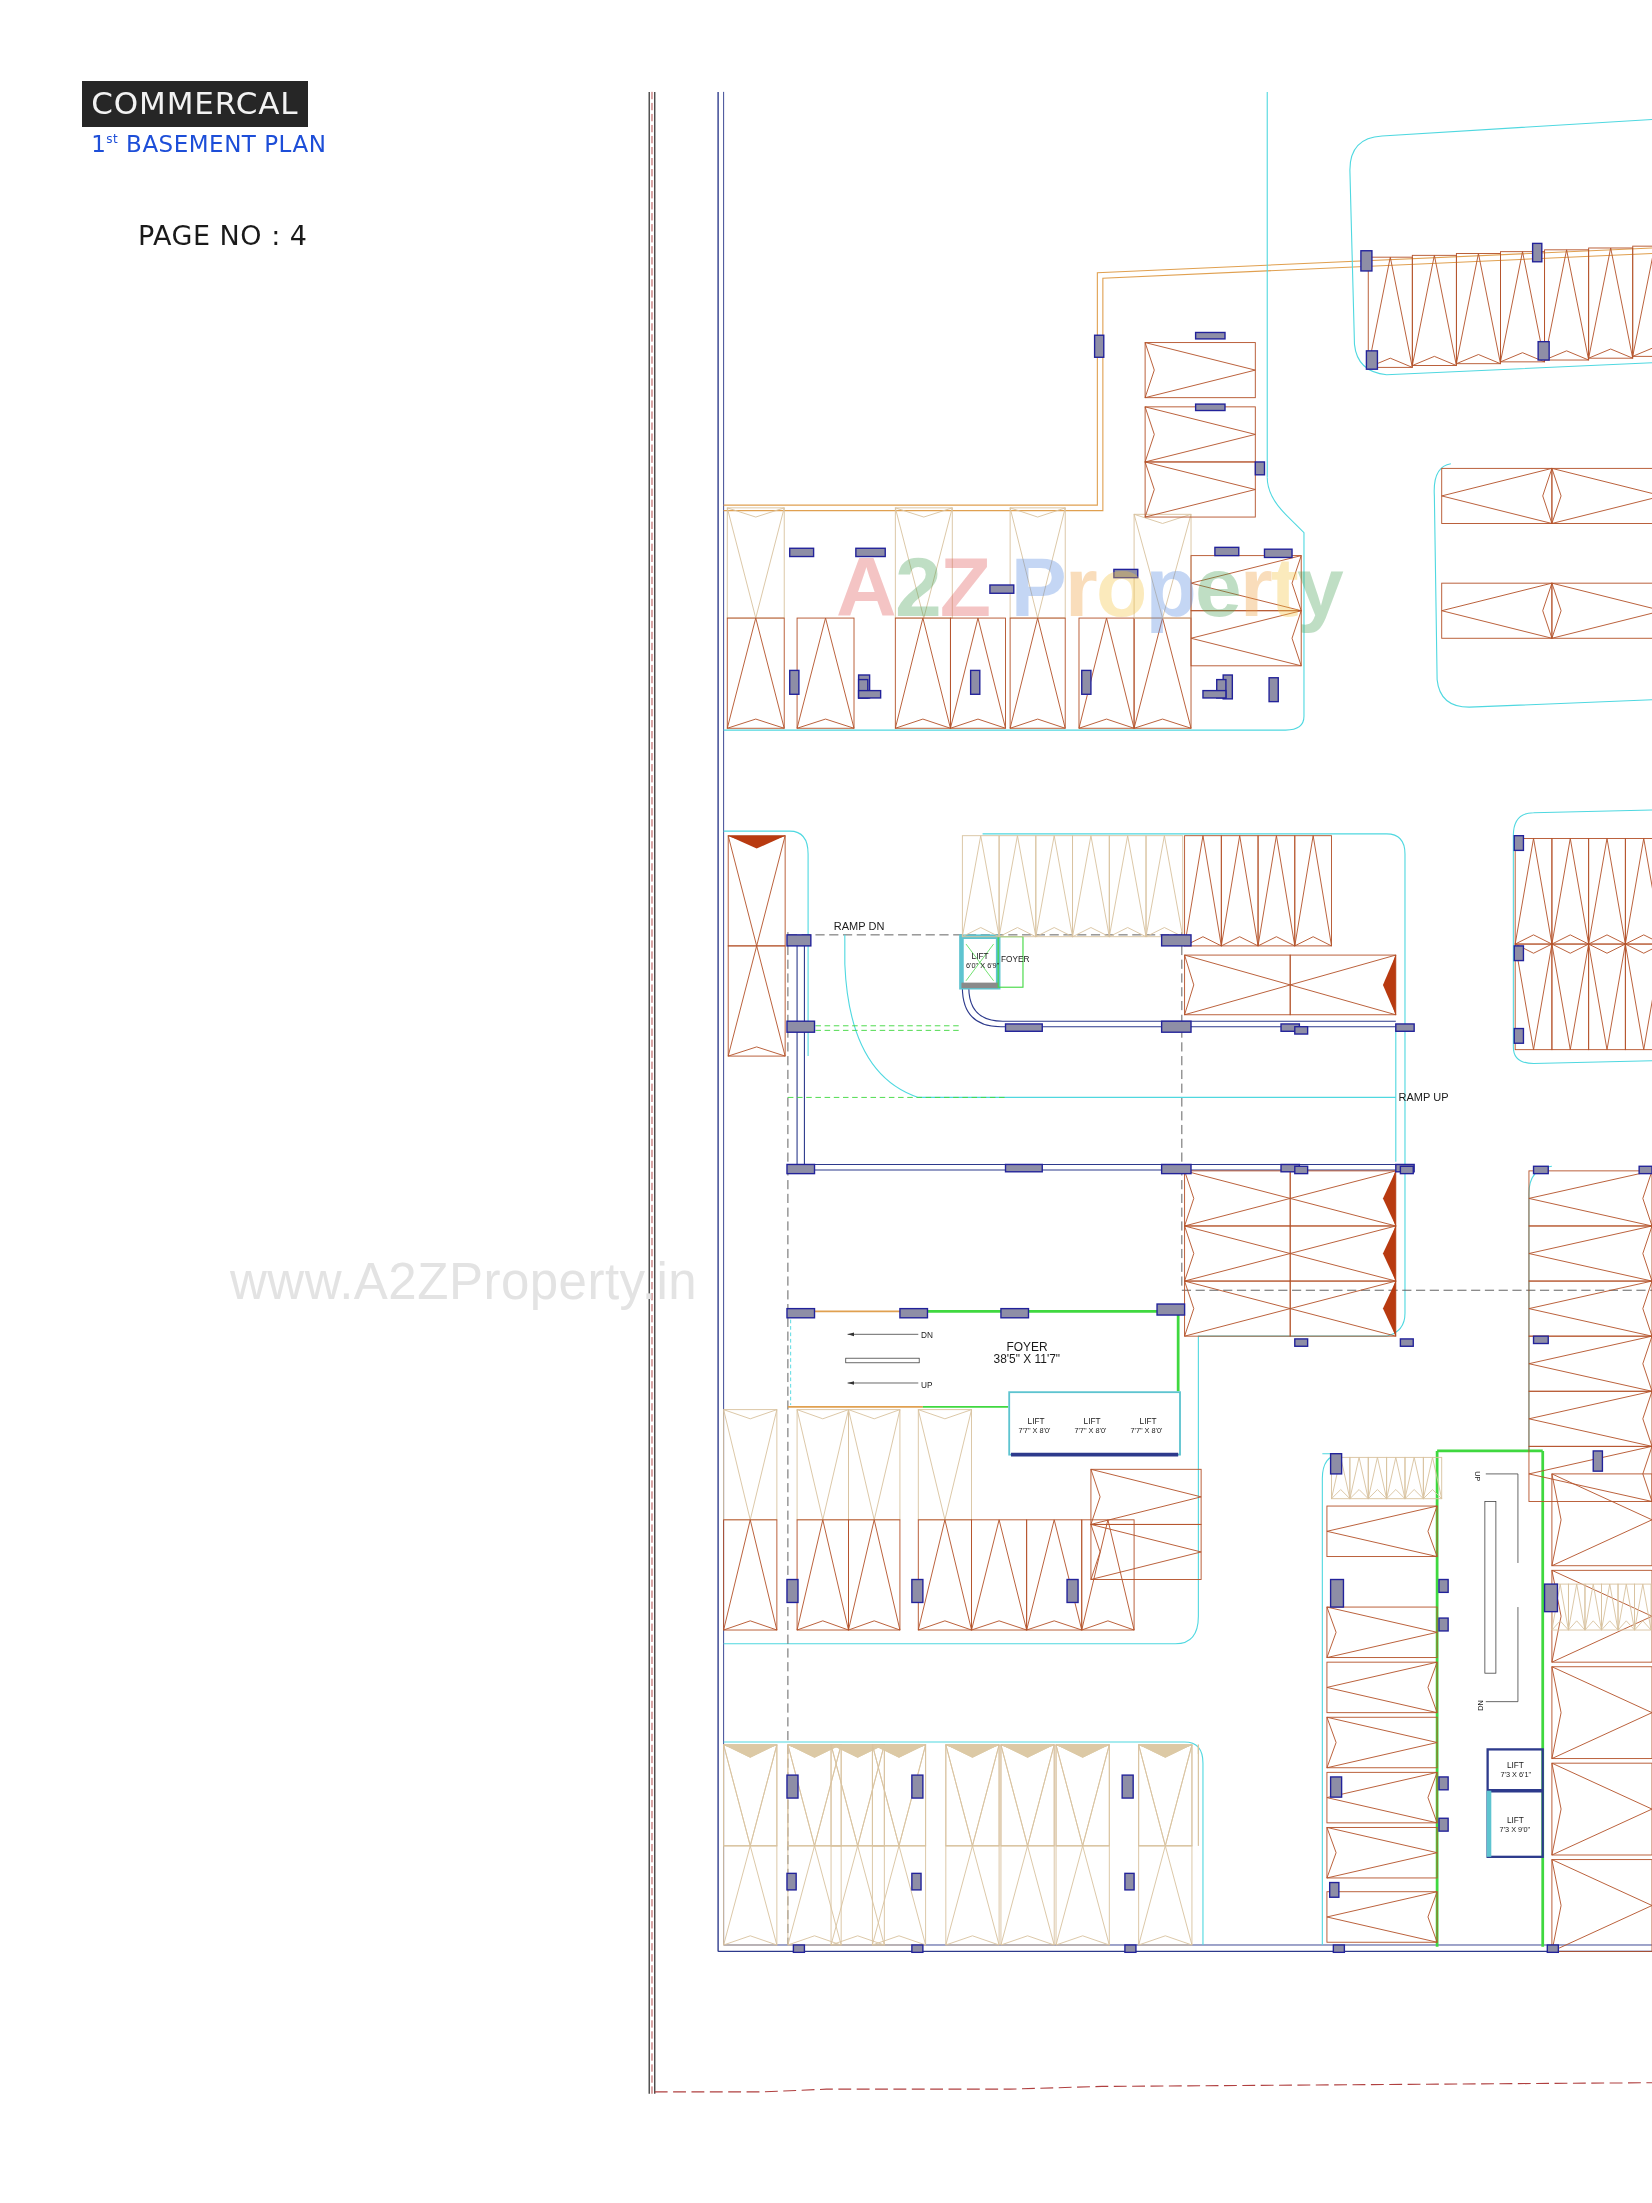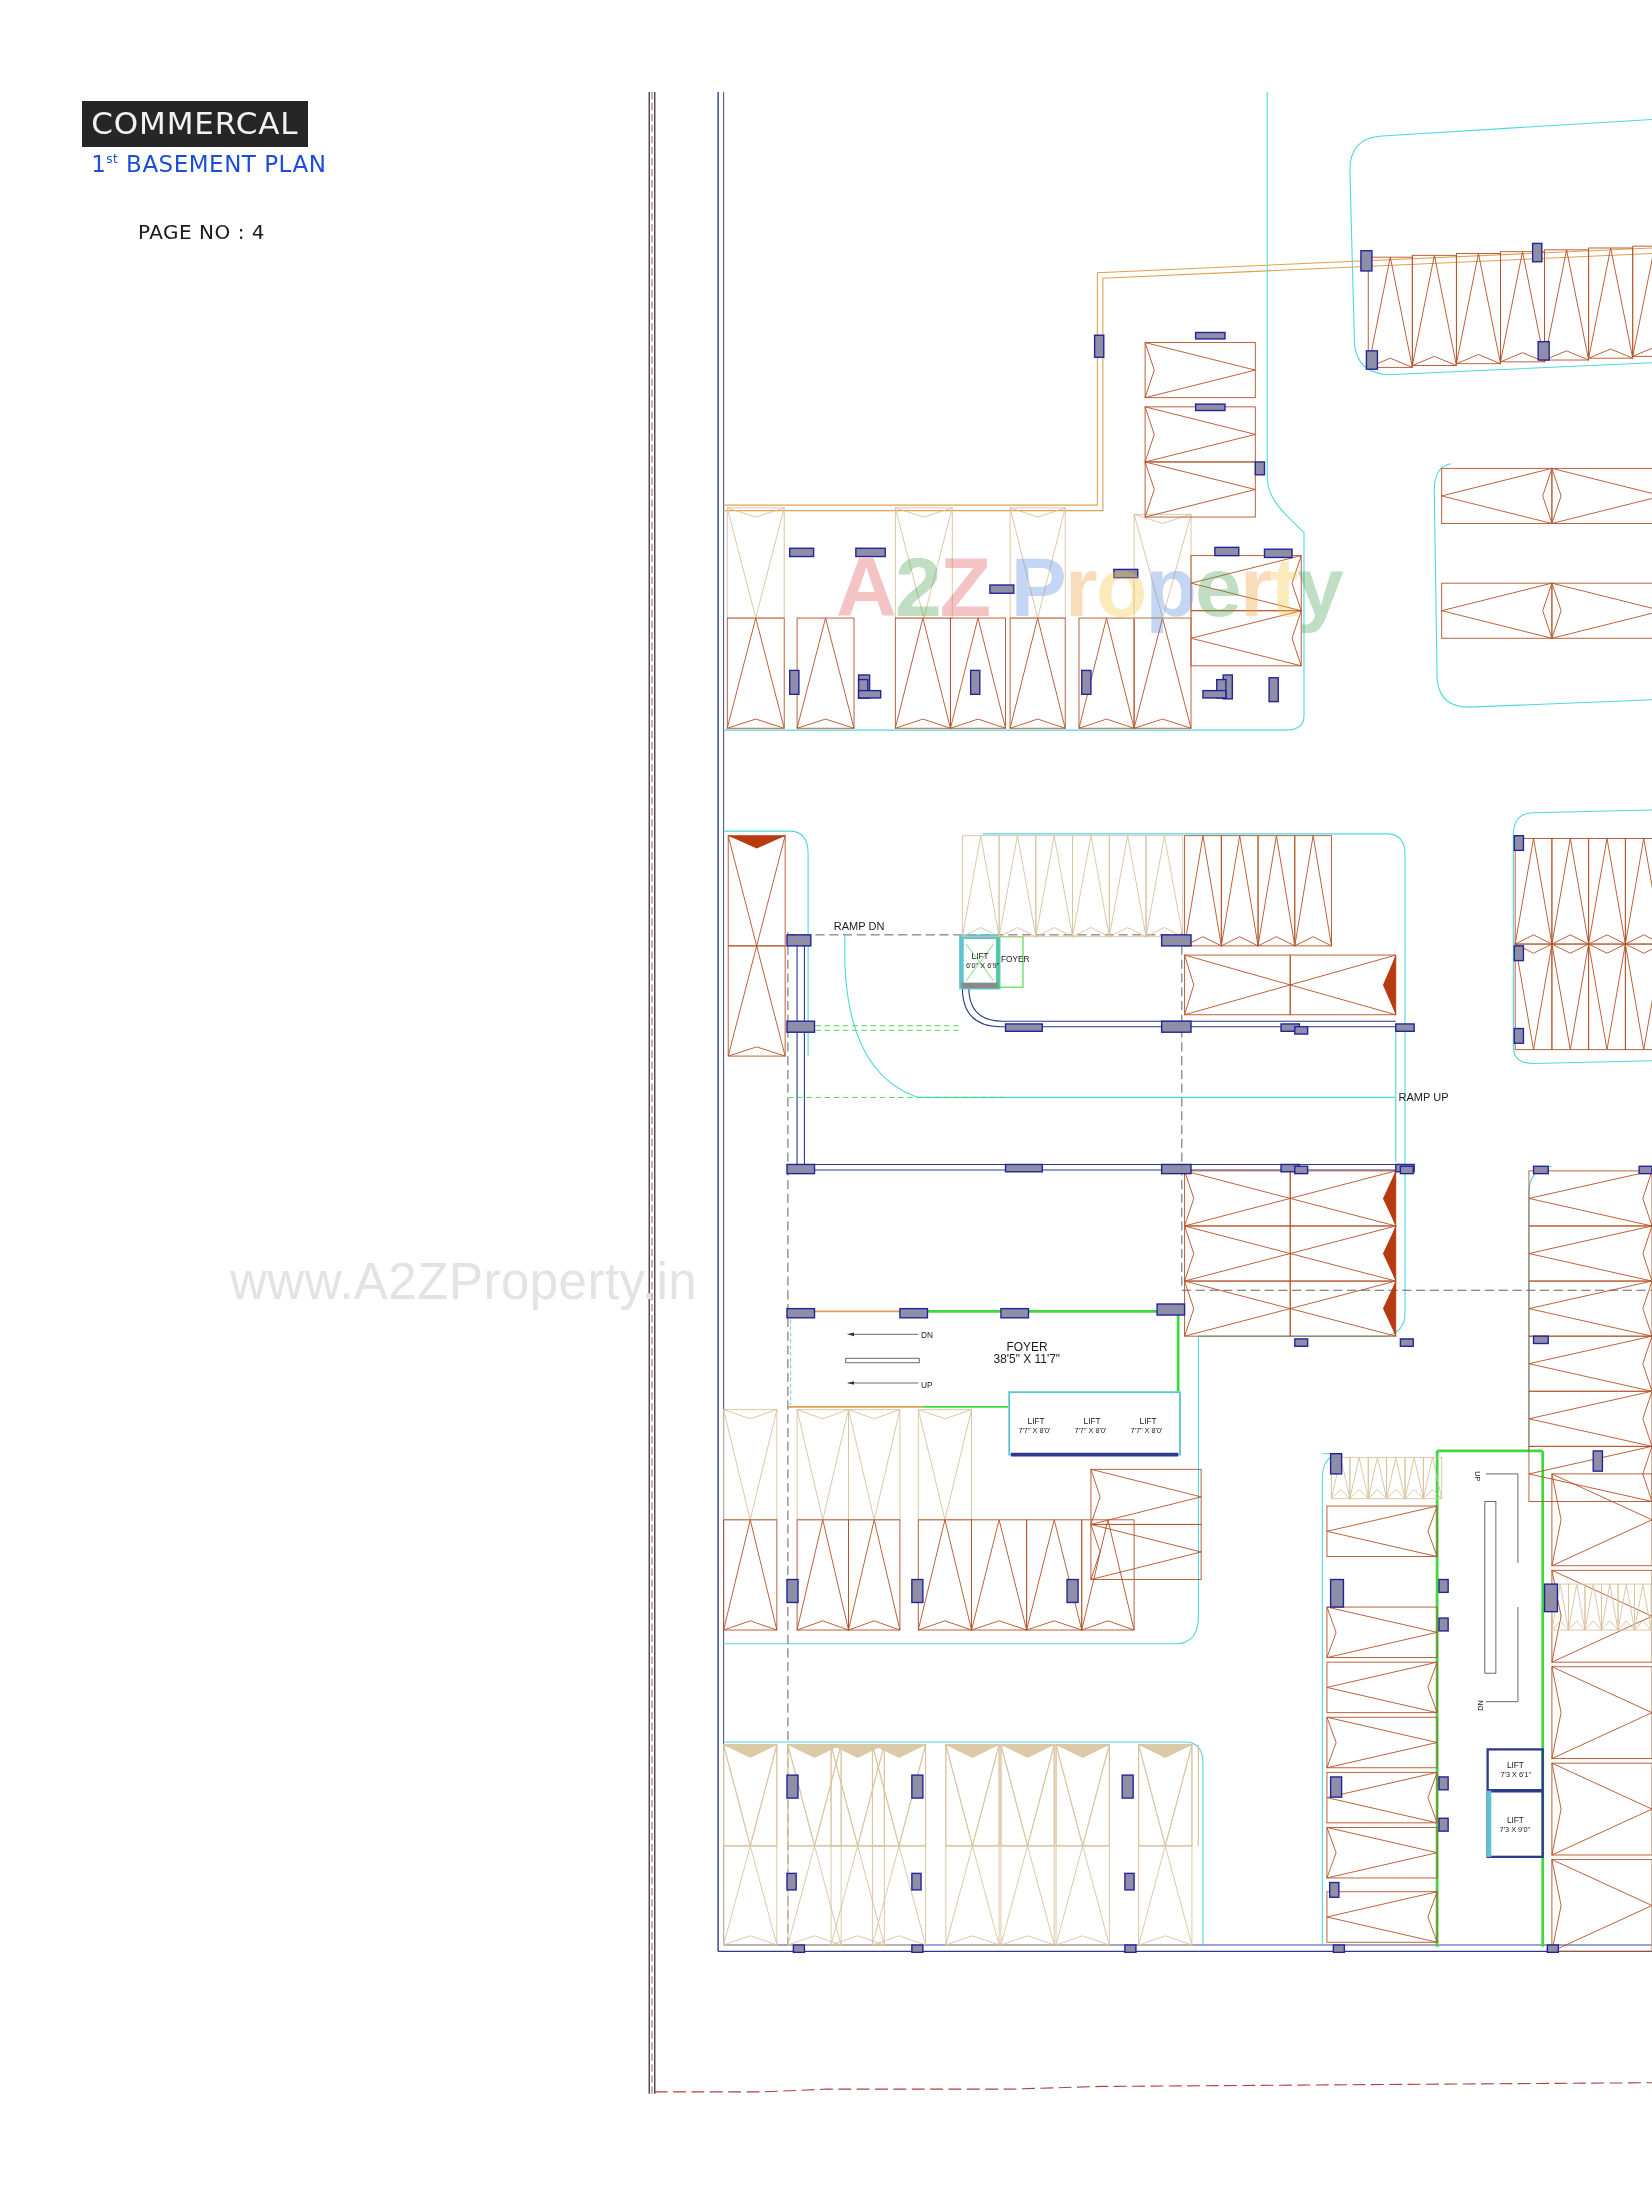--- a/index.html
+++ b/index.html
@@ -1,21 +1,21 @@
 <!DOCTYPE html>
 <html style="font-size:14.7px"><head>
 <meta charset="utf-8">
 <style>
   html, body { margin:0; padding:0; background:#ffffff; }
   body { width:1652px; height:2204px; position:relative; overflow:hidden; font-family:"Liberation Sans", sans-serif; }
   .title-block { position:absolute; left:82px; top:81px; }
-  .title-badge { display:inline-block; background:#262626; color:#f2f2f2; font-family:"DejaVu Sans", sans-serif; font-size:31px; letter-spacing:0.9px; padding:3.7px 9.2px 5.5px 9.2px; line-height:37px;margin-top:20px; }
+  .title-badge { display:inline-block; background:#262626; color:#f2f2f2; font-family:"DejaVu Sans", sans-serif; font-size:31px; letter-spacing:0.9px; padding:3.7px 9.2px 5.5px 9.2px; line-height:37px; }
   .subtitle { font-family:"DejaVu Sans", sans-serif; font-size:23px; color:#1d4ed8; margin-top:3.7px; margin-left:9.2px; letter-spacing:0.5px; }
   .subtitle sup { font-size:12px; }
-  .page-no { position:absolute; left:138px; top:220px; font-family:"DejaVu Sans", sans-serif; font-size:20px; color:#1a1a1a; letter-spacing:0.5px; }
+  .page-no { position:absolute; left:138px; top:220px; font-family:"DejaVu Sans", sans-serif; font-size:27px; color:#1a1a1a; letter-spacing:0.5px; }
   .watermark-url { position:absolute; left:230px; top:1252px; font-family:"Liberation Sans", sans-serif; font-size:51px; color:#e3e3e3; letter-spacing:0.5px;text-align:right; }
   svg#plan { position:absolute; left:0; top:0; }
   .wm-logo { position:absolute; left:836px; top:539px; font-family:"Liberation Sans", sans-serif; font-weight:bold; font-size:84px; letter-spacing:-1.8px; opacity:0.35; }
   .cad-label { font-family:"Liberation Sans", sans-serif; fill:#1a1a1a; }
 </style>
 </head>
 <body>
 
 <div class="title-block">
   <div class="title-badge">COMMERCAL</div>

